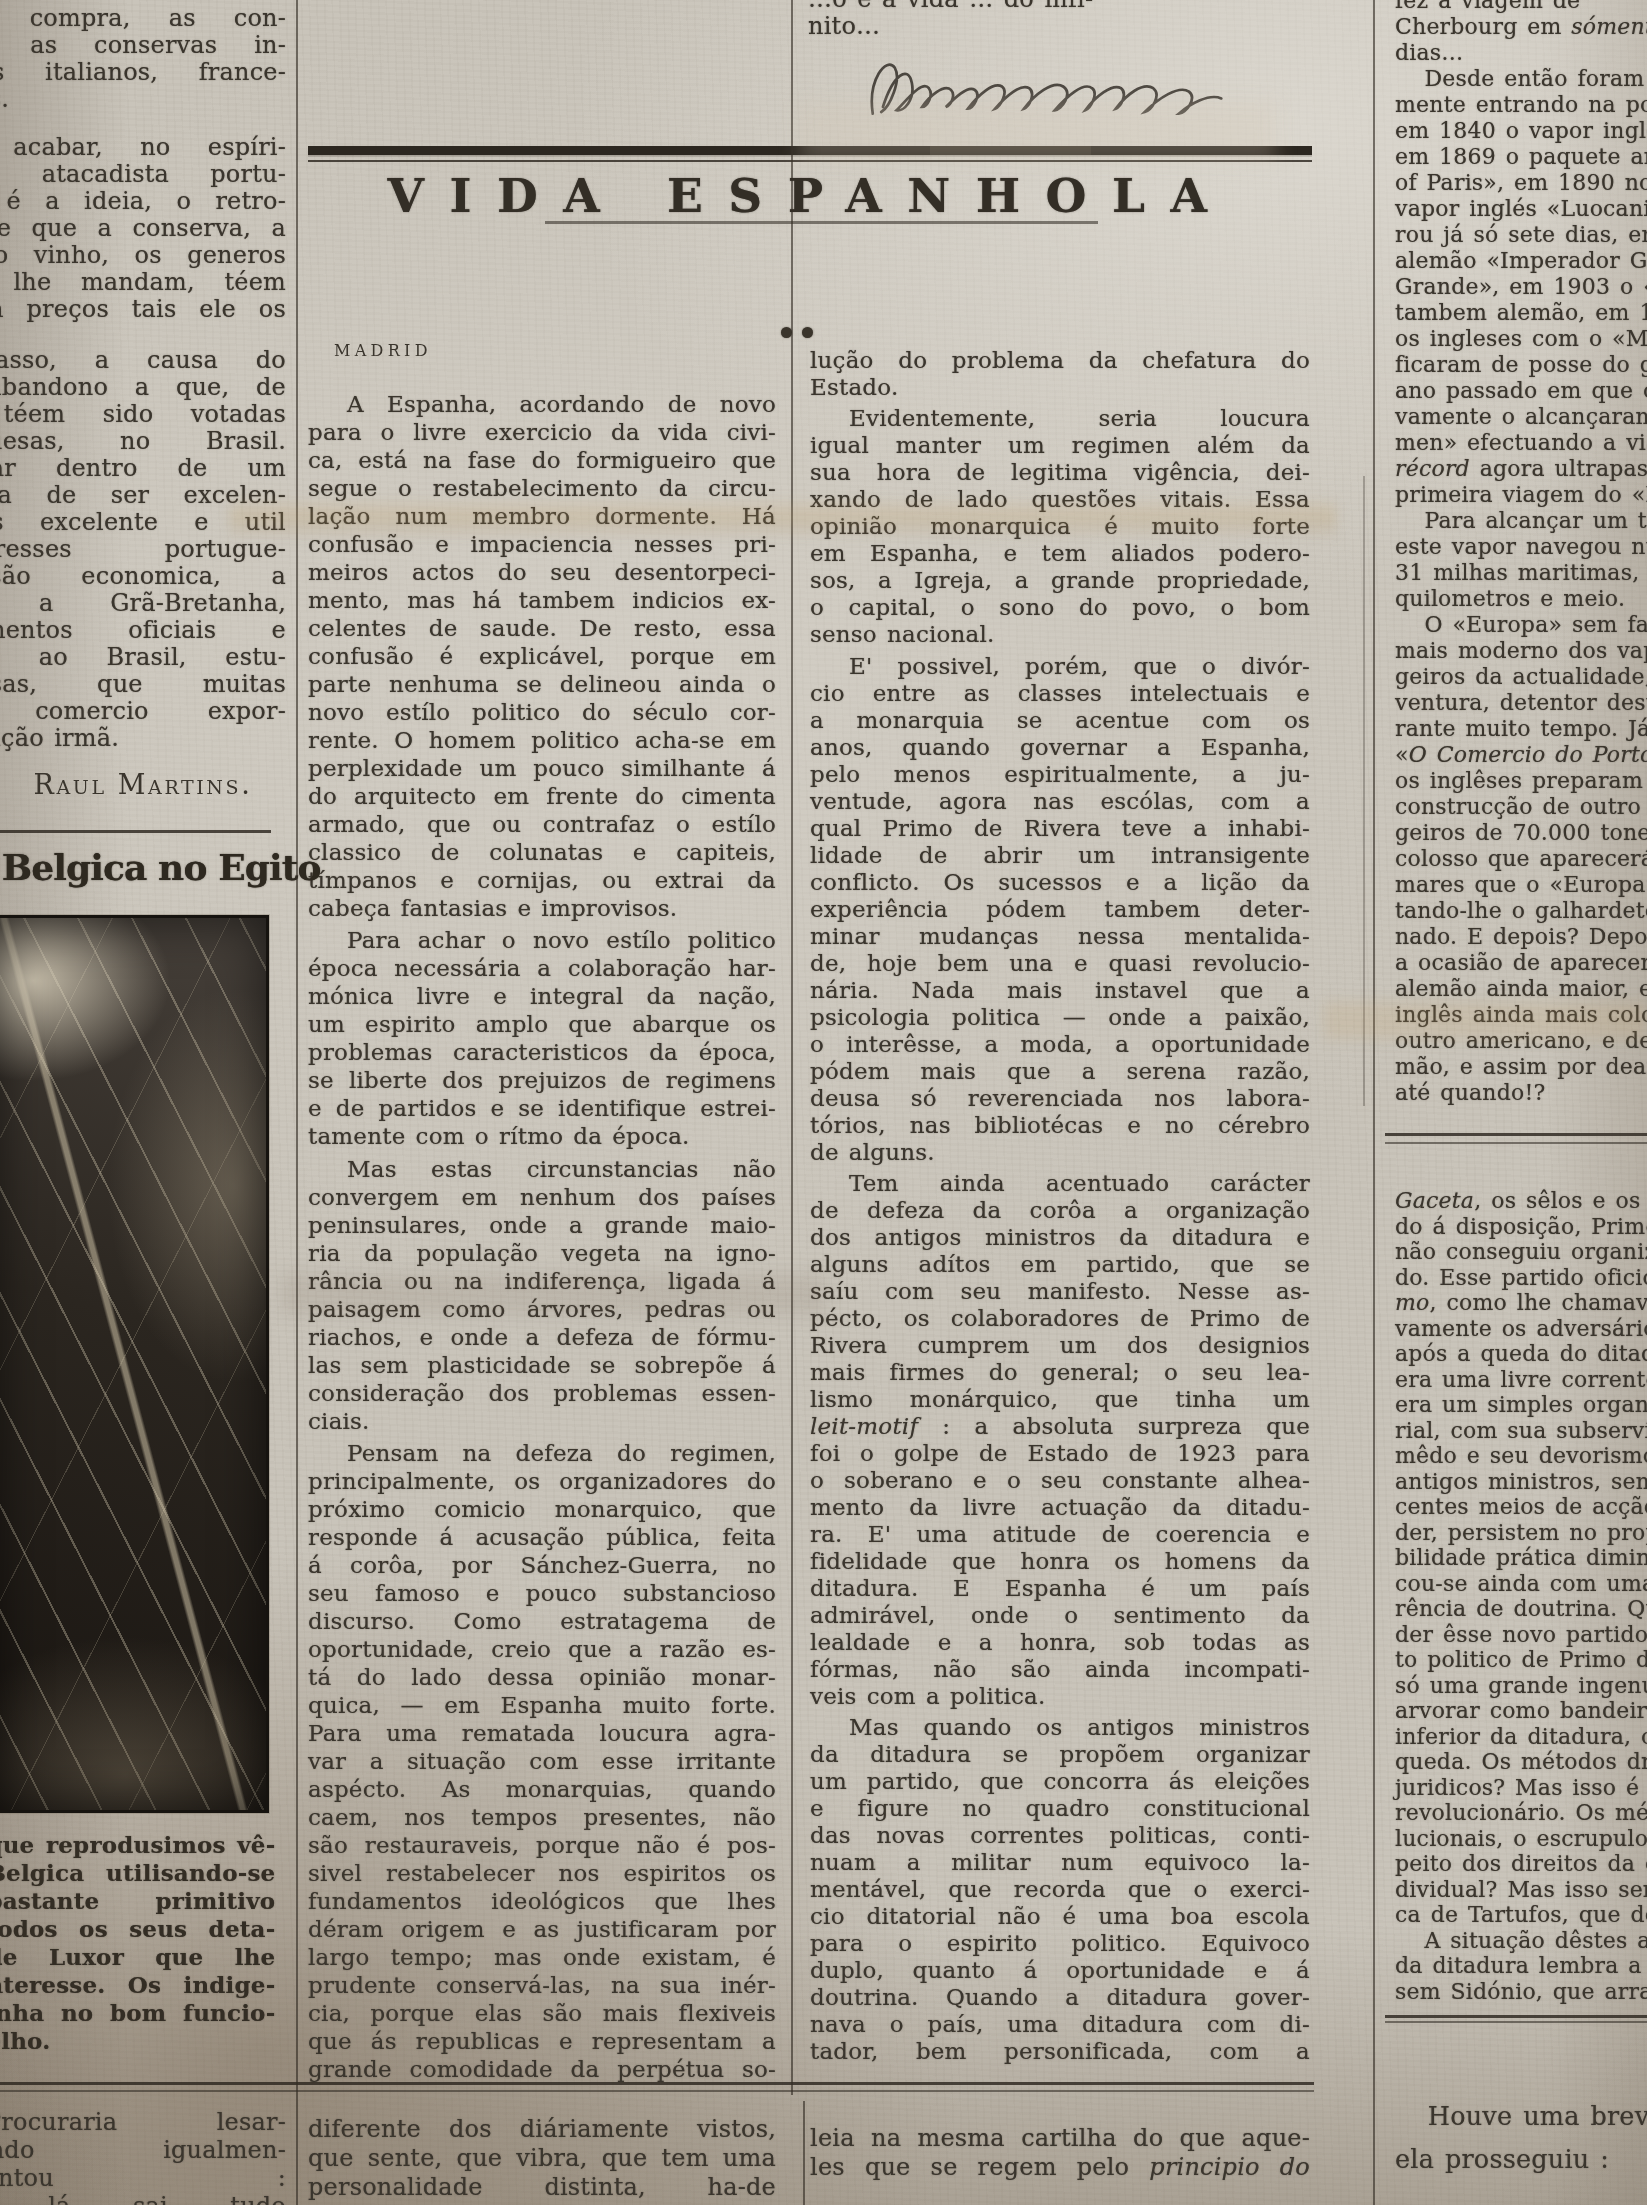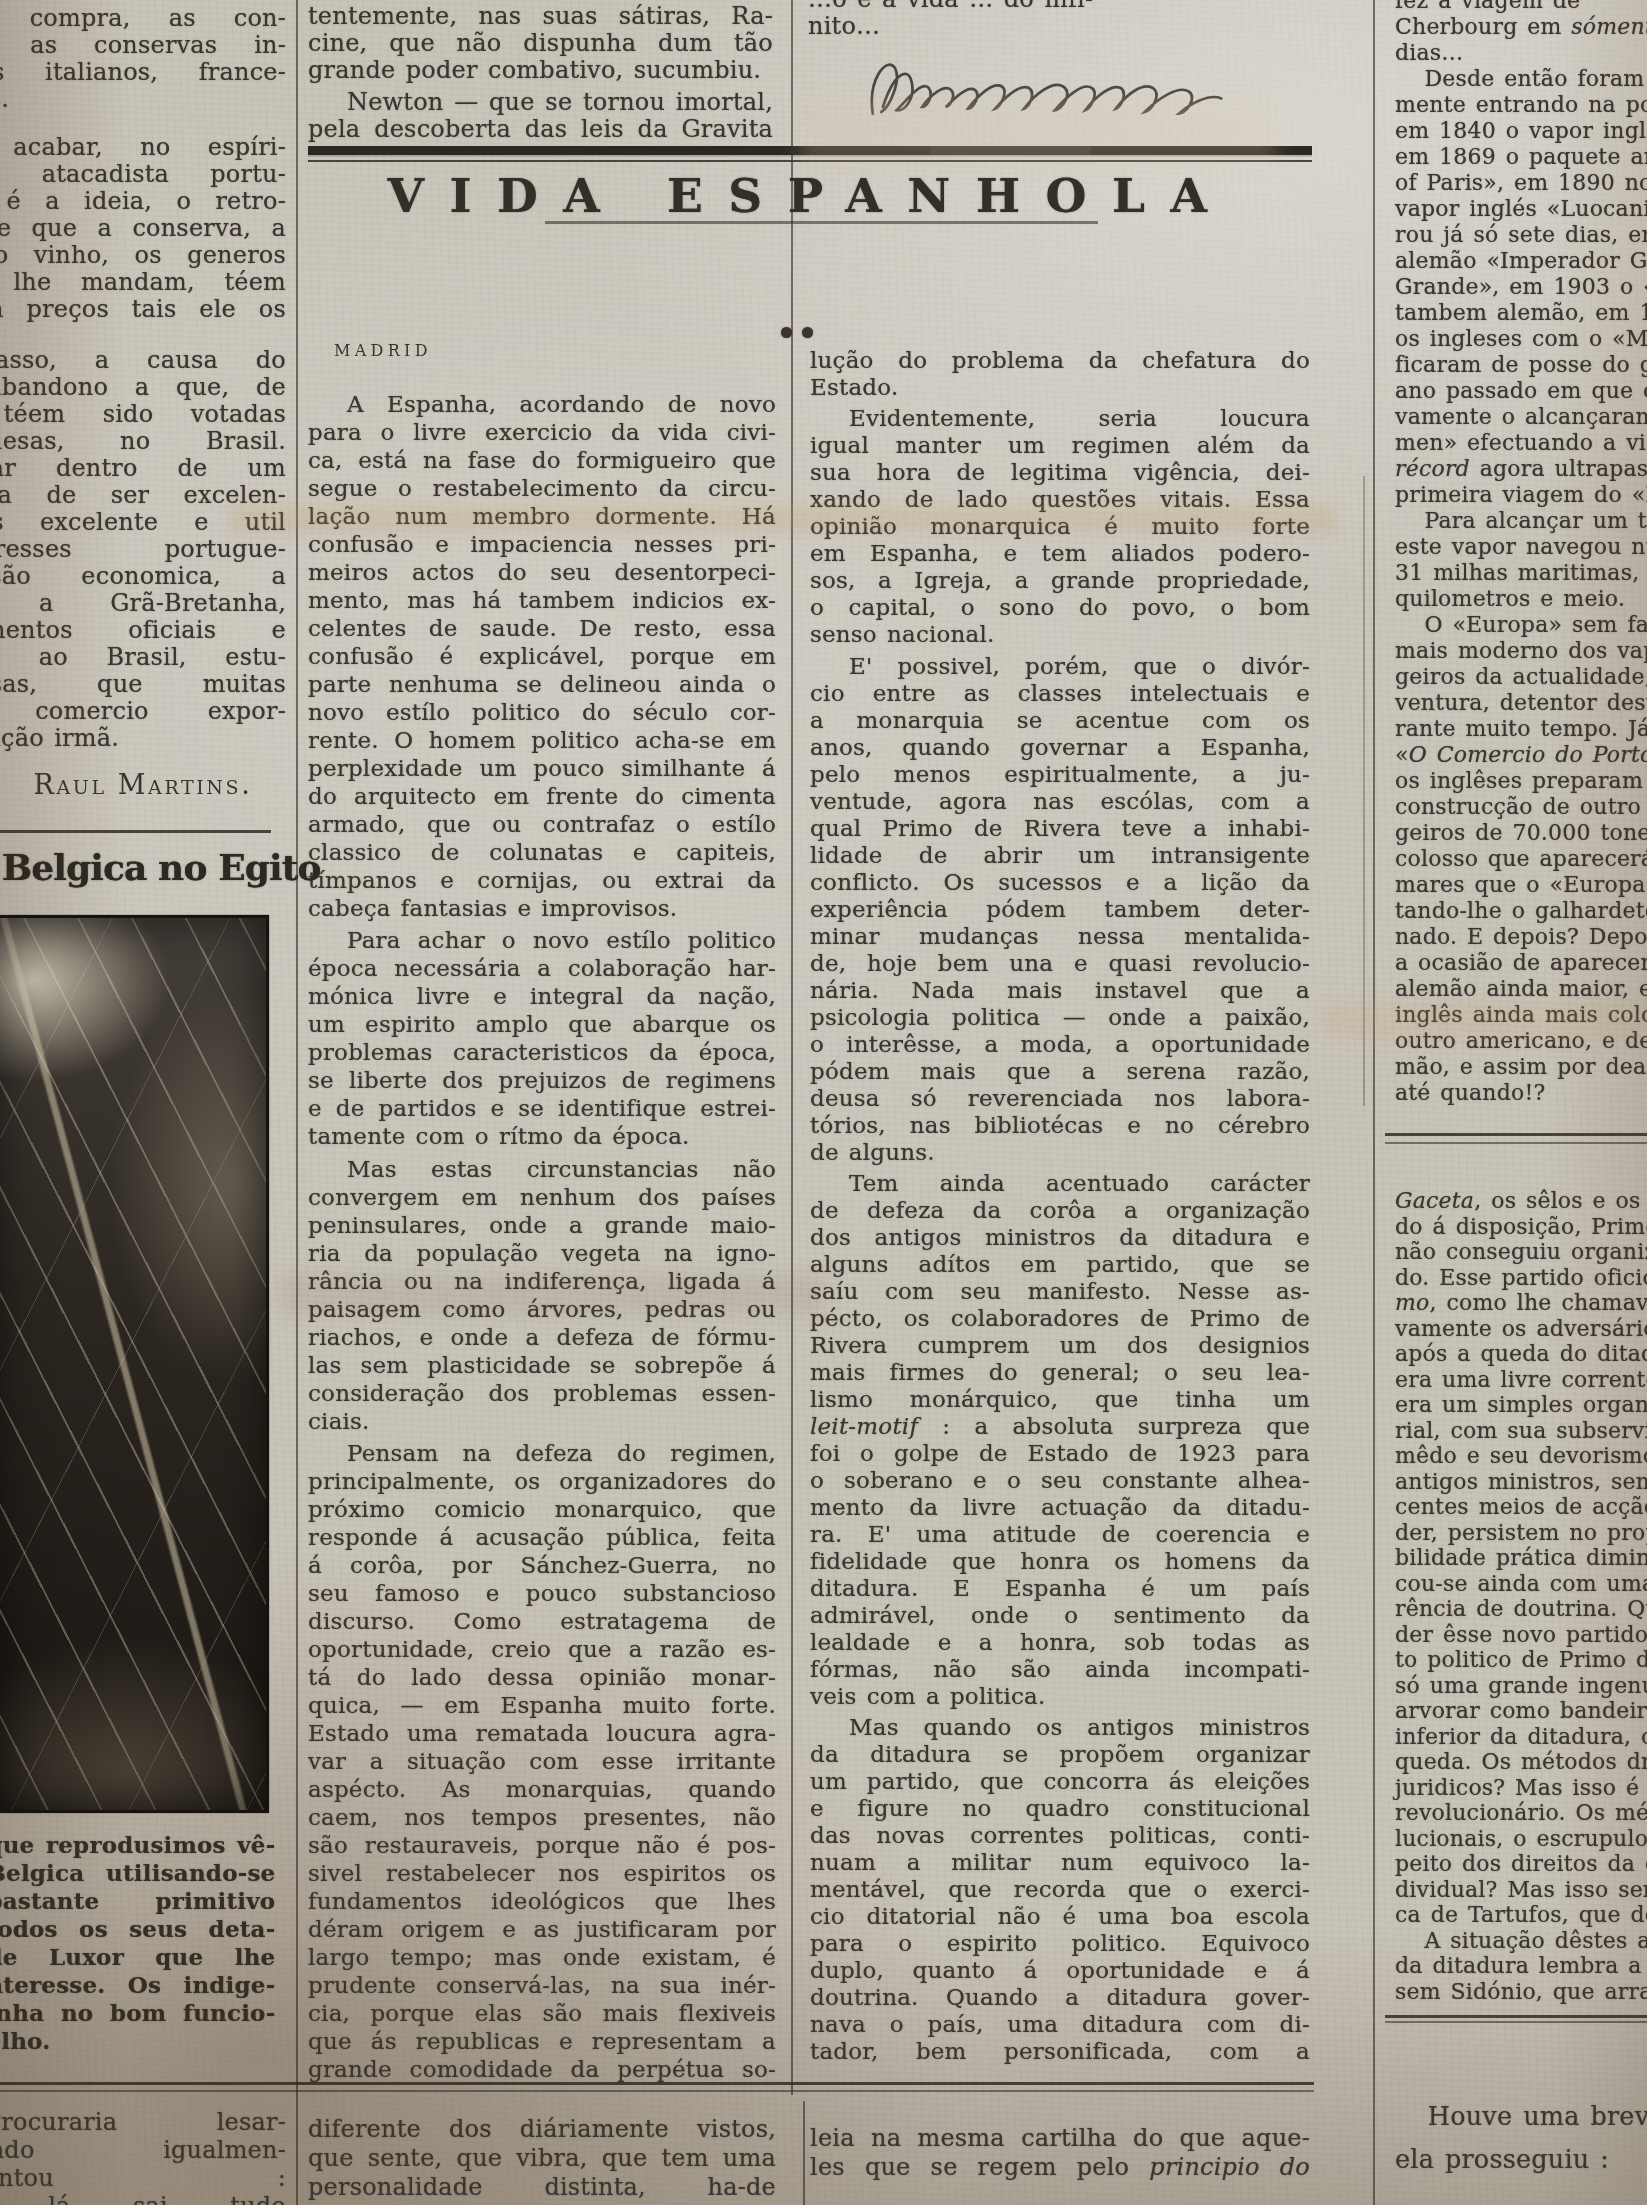--- a/index.html
+++ b/index.html
@@ -121,31 +121,20 @@
   #stain-mid{left:281px;top:1274px;width:545px;height:41px;filter:blur(8.5px);
     background:rgba(104,92,76,.12);}
   #stain-top-b{left:800px;top:102px;width:476px;height:60px;filter:blur(10.2px);
     background:rgba(210,200,180,.25);}
 </style>
 </head>
 <body>
 
 <div id="page">
 
-  <div id="ts-a" class="ab">
-      <div class="para">
-        <div class="ln jl">tentemente, nas suas sátiras, Ra-</div>
-        <div class="ln jl">cine, que não dispunha dum tão</div>
-        <div class="ln jl last">grande poder combativo, sucumbiu.</div>
-      </div>
-      <div class="para">
-        <div class="ln jl ind">Newton — que se tornou imortal,</div>
-        <div class="ln jl">pela descoberta das leis da Gravita</div>
-      </div>
-    </div>
   <div id="ts-b" class="ab list">
       <div class="ln">…o e a vida … do infi-</div>
       <div class="ln">nito…</div>
     </div>
   <svg id="signature" class="ab" width="366" height="85" viewBox="0 0 430 100">
     <path d="M10 82 C 4 42 26 14 36 28 C 44 42 30 74 20 80 M22 74 C 34 36 52 24 56 46 C 60 66 46 80 38 78 C 50 66 68 42 76 52 C 82 60 74 74 68 74 C 76 62 94 46 102 54 C 108 60 102 72 96 74 C 106 64 122 48 130 54 C 138 60 128 76 122 76 C 134 60 152 44 162 50 C 170 56 160 74 154 76 C 166 62 184 46 194 52 C 202 58 194 74 188 76 C 200 60 222 42 234 50 C 246 58 232 78 224 78 C 238 62 258 44 268 52 C 276 58 266 76 260 78 C 272 62 292 46 302 52 C 310 58 302 74 296 76 C 308 60 328 44 340 52 C 350 60 338 78 330 80 C 346 64 370 48 382 56 C 392 64 378 82 370 82 C 384 70 406 58 420 64" fill="none" stroke="#35302a" stroke-width="3.2" stroke-linecap="round"></path>
   </svg>
 
   <div id="thick-rule" class="ab"></div>
   <div id="thin-rule" class="ab rule"></div>
@@ -202,21 +191,21 @@
         <div class="ln jl ind">Pensam na defeza do regimen,</div>
         <div class="ln jl">principalmente, os organizadores do</div>
         <div class="ln jl">próximo comicio monarquico, que</div>
         <div class="ln jl">responde á acusação pública, feita</div>
         <div class="ln jl">á corôa, por Sánchez-Guerra, no</div>
         <div class="ln jl">seu famoso e pouco substancioso</div>
         <div class="ln jl">discurso. Como estratagema de</div>
         <div class="ln jl">oportunidade, creio que a razão es-</div>
         <div class="ln jl">tá do lado dessa opinião monar-</div>
         <div class="ln jl">quica, — em Espanha muito forte.</div>
-        <div class="ln jl">Estado uma rematada loucura agra-</div>
+        <div class="ln jl">Para uma rematada loucura agra-</div>
         <div class="ln jl">var a situação com esse irritante</div>
         <div class="ln jl">aspécto. As monarquias, quando</div>
         <div class="ln jl">caem, nos tempos presentes, não</div>
         <div class="ln jl">são restauraveis, porque não é pos-</div>
         <div class="ln jl">sivel restabelecer nos espiritos os</div>
         <div class="ln jl">fundamentos ideológicos que lhes</div>
         <div class="ln jl">déram origem e as justificaram por</div>
         <div class="ln jl">largo tempo; mas onde existam, é</div>
         <div class="ln jl">prudente conservá-las, na sua inér-</div>
         <div class="ln jl">cia, porque elas são mais flexiveis</div>

